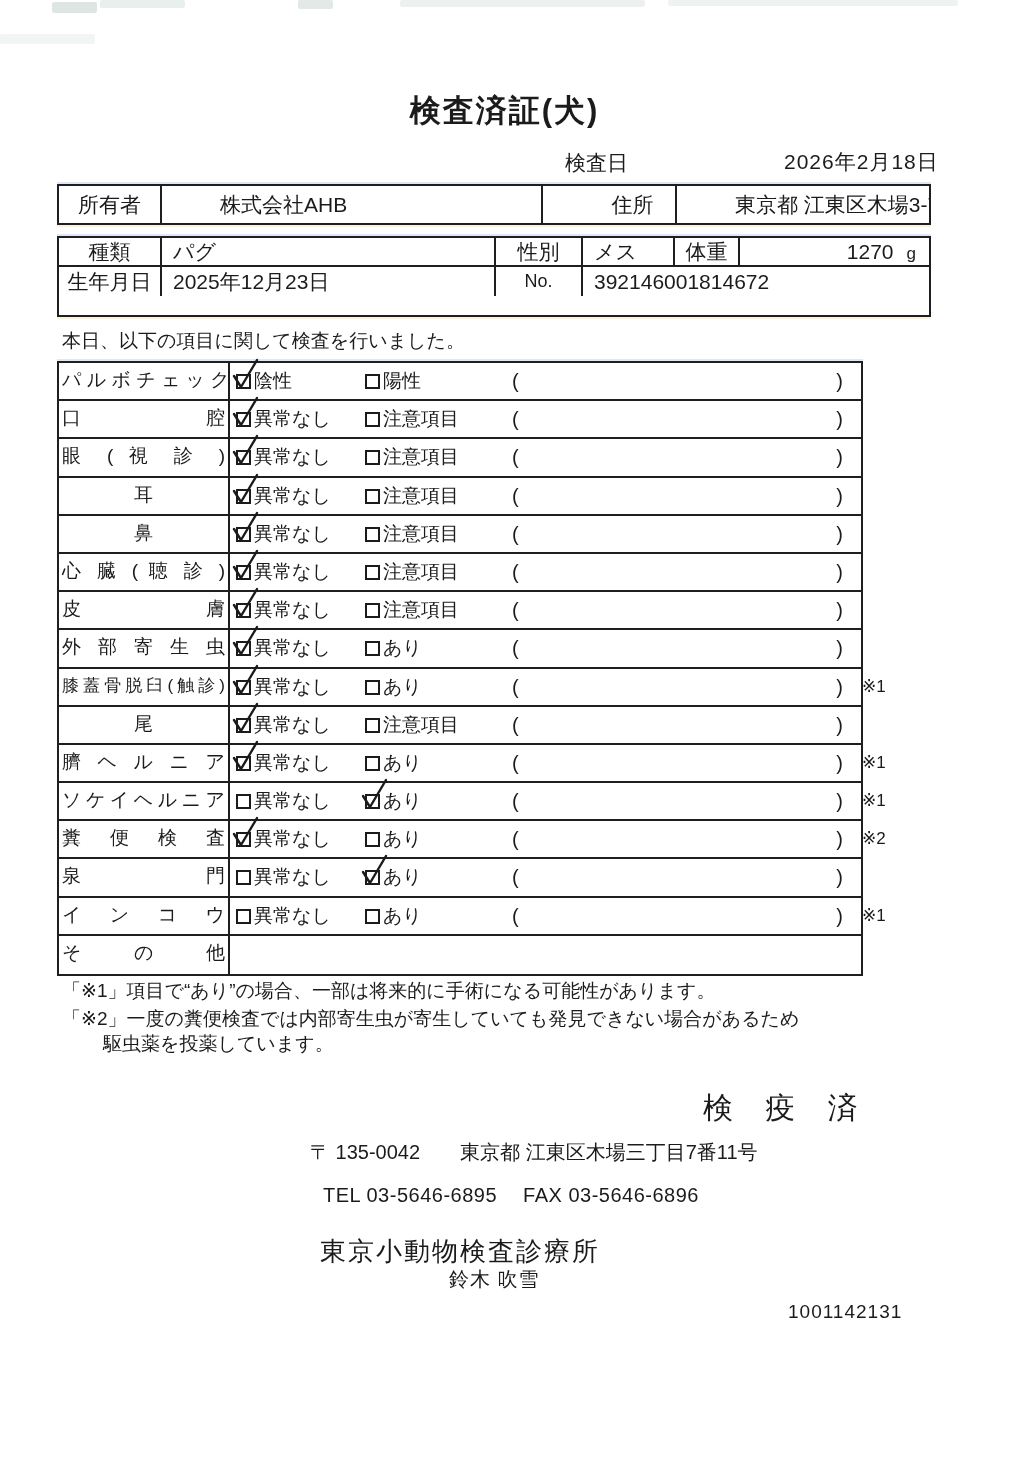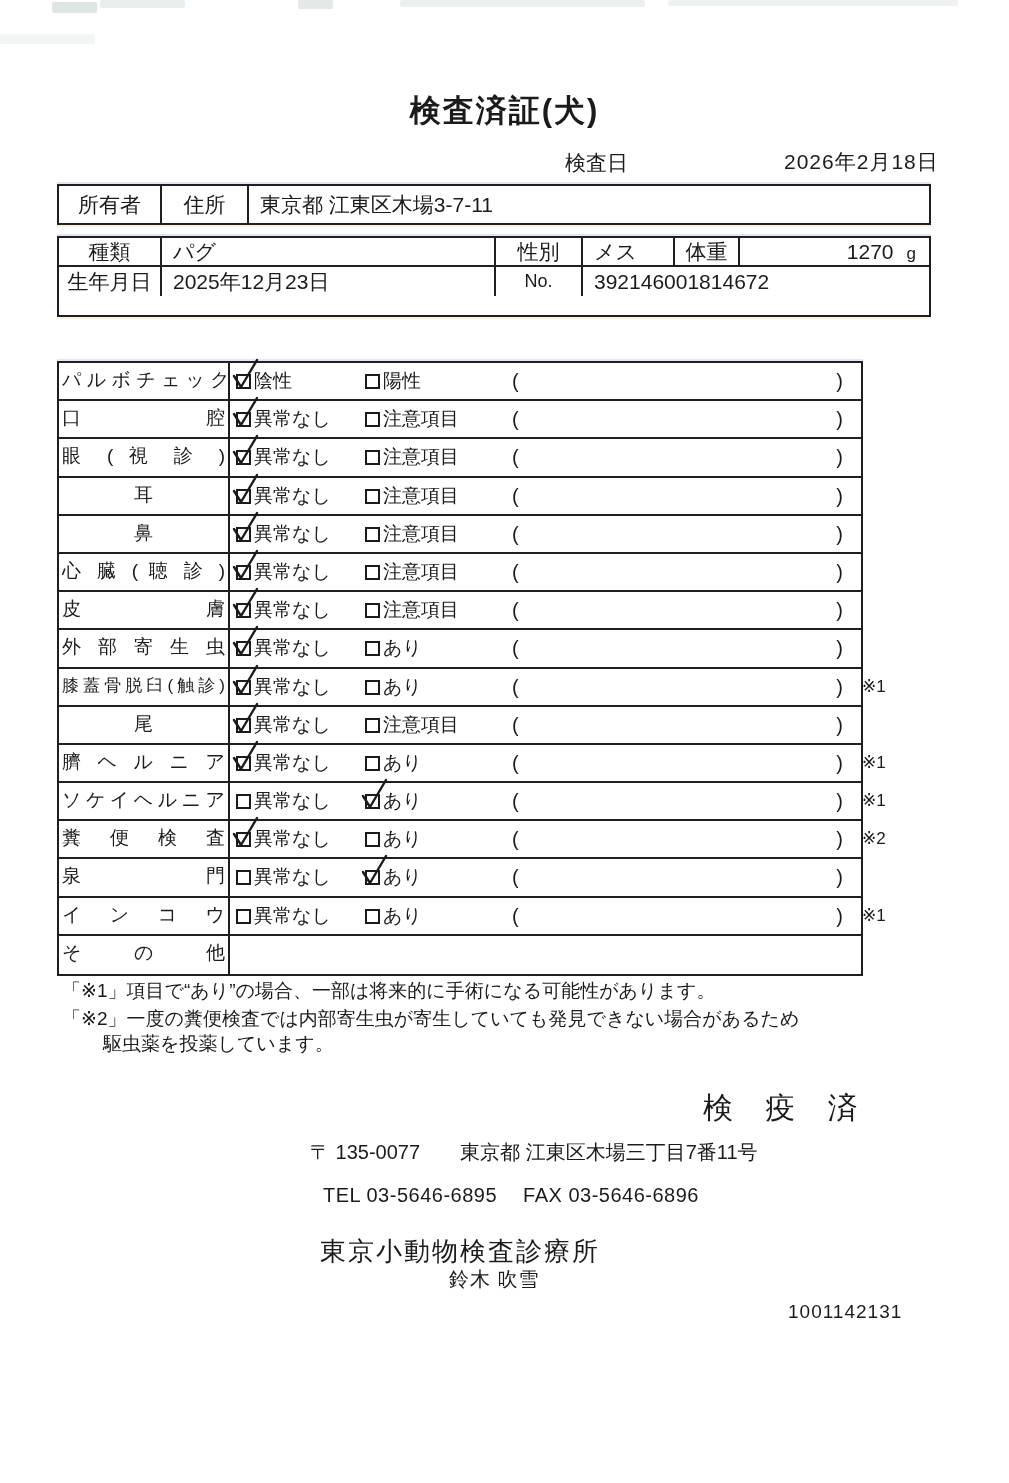--- a/index.html
+++ b/index.html
@@ -22,21 +22,21 @@
          box-shadow:0 -2px 0 rgba(90,130,215,0.20), 0 2px 0 rgba(225,175,70,0.18); background:#fff; }
   .trow { display:flex; box-sizing:border-box; }
   .cell { box-sizing:border-box; display:flex; align-items:center; font-size:21px; font-weight:500;
           border-right:2px solid #1f1f1f; overflow:hidden; white-space:nowrap; }
   .cell.last { border-right:none; flex:1; }
   .cell.lab { justify-content:center; }
   .cell.val { padding-left:11px; }
   .rowline { border-bottom:2px solid #1f1f1f; }
 
   #owner-table { top:184px; height:41px; }
-  #owner-table .trow { height:37px; }
+  #owner-table .trow { height:37px;gap:47px; }
   #pet-table { top:236px; height:81px; }
   #pet-table .trow { height:29px; }
 
   .w103 { width:103px; } .w334 { width:334px; } .w87 { width:87px; }
   .w92 { width:92px; } .w65 { width:65px; }
   .weight-val { justify-content:flex-end; padding-right:13px; }
   .weight-unit { font-size:17px; margin-left:13px; padding-top:4px; }
   .no-label { font-size:18px; }
 
   .intro { position:absolute; top:328px; left:62px; font-size:19px; font-weight:500; }
@@ -87,20 +87,21 @@
   <div class="artifact" style="left:0;top:34px;width:95px;height:10px;background:#f1f5f3;"></div>
 
   <div class="doc-title">検査済証(犬)</div>
 
   <div class="date-label">検査日</div>
   <div class="date-value">2026年2月18日</div>
 
   <div class="tbl" id="owner-table">
     <div class="trow">
       <div class="cell lab w103">所有者</div>
+      <div class="cell val w334">株式会社AHB</div>
       <div class="cell lab w87">住所</div>
       <div class="cell val last">東京都 江東区木場3-7-11</div>
     </div>
   </div>
 
   <div class="tbl" id="pet-table">
     <div class="trow rowline">
       <div class="cell lab w103">種類</div>
       <div class="cell val w334">パグ</div>
       <div class="cell lab w87">性別</div>
@@ -112,20 +113,21 @@
       </div>
     </div>
     <div class="trow">
       <div class="cell lab w103">生年月日</div>
       <div class="cell val w334">2025年12月23日</div>
       <div class="cell lab w87 no-label">No.</div>
       <div class="cell val last">392146001814672</div>
     </div>
   </div>
 
+  <div class="intro">本日、以下の項目に関して検査を行いました。</div>
 
   <div id="exam-table">
       <div class="exam-row">
         <div class="exam-lbl ">パ ル ボ チ ェ ッ ク</div>
               <div class="exam-content">
           <span class="cb p1"></span>
              <svg class="tick p1" width="30" height="36" viewBox="0 0 30 36">
      <polyline points="4,20 11,31 27,4" fill="none" stroke="#1a1a1a" stroke-width="2.4" stroke-linecap="round" stroke-linejoin="round"></polyline>
    </svg>
              <span class="optxt p1">陰性</span>
@@ -356,21 +358,21 @@
     </div>
 
   <div class="footnote" style="top:978px;left:62px;">「※1」項目で“あり”の場合、一部は将来的に手術になる可能性があります。</div>
   <div class="footnote" style="top:1006px;left:62px;">「※2」一度の糞便検査では内部寄生虫が寄生していても発見できない場合があるため</div>
   <div class="footnote" style="top:1031px;left:103px;">駆虫薬を投薬しています。</div>
 
 
   <div class="stamp">検 疫 済</div>
 
   <div class="postal-row">
-    <span>〒 135-0077</span><span class="gap"></span><span>東京都 江東区木場三丁目7番11号</span>
+    <span>〒 135-0042</span><span class="gap"></span><span>東京都 江東区木場三丁目7番11号</span>
   </div>
 
   <div class="tel-row">
     <span>TEL 03-5646-6895</span><span class="gap"></span><span>FAX 03-5646-6896</span>
   </div>
 
   <div class="clinic">東京小動物検査診療所</div>
   <div class="vet">鈴木 吹雪</div>
   <div class="serial">1001142131</div>
 

